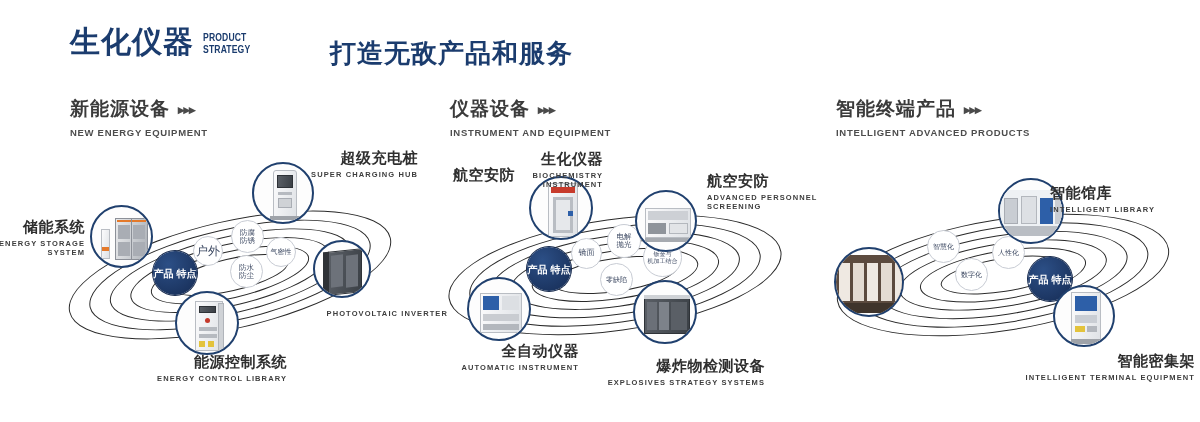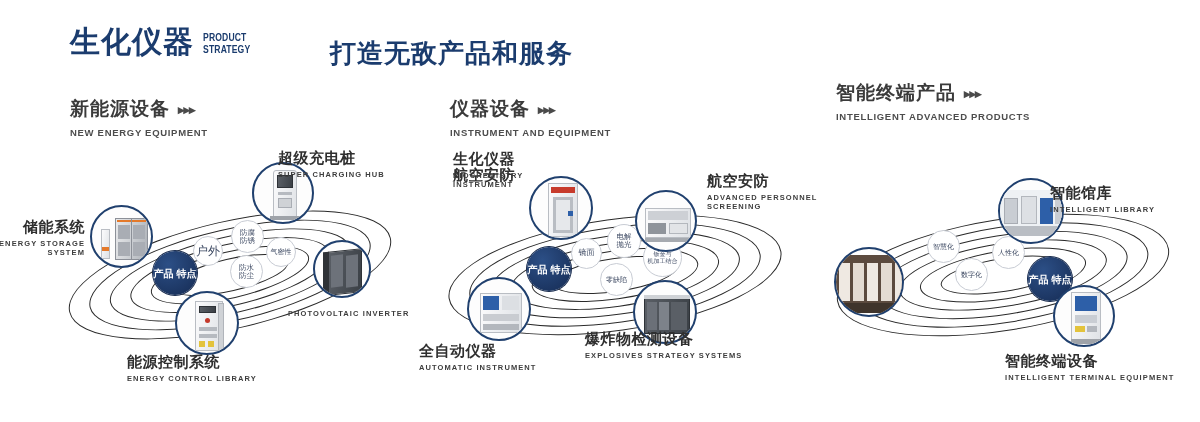--- a/index.html
+++ b/index.html
@@ -25,21 +25,21 @@
   }
   
   .section-head { position:absolute; }
   .sh-cn { font-size:19px; font-weight:bold; color:#3b3b3b; letter-spacing:1px;
            display:inline-block; vertical-align:middle; }
   .sh-arrows { display:inline-block; vertical-align:middle; margin-left:8px;
                color:#4a4a4a; font-size:13px; letter-spacing:-1px; font-weight:bold; }
   .sh-en { font-size:9.5px; color:#4d4d4d; letter-spacing:0.7px; margin-top:5px; font-weight:bold; }
   #sh1 { left:70px; top:96px; }
   #sh2 { left:450px; top:96px; }
-  #sh3 { left:836px; top:80px; }
+  #sh3 { left:836px; top:96px; }
   
   .cluster { position:absolute; }
   #cluster1 { left:30px;  top:150px; width:400px; height:250px; }
   #cluster2 { left:415px; top:150px; width:400px; height:250px; }
   #cluster3 { left:805px; top:150px; width:395px; height:250px; }
   .rings { position:absolute; inset:0; }
   .ring {
     position:absolute; border-radius:50%; border:1px solid #2a2a2a;
     left:50%; top:50%; transform:translate(-50%,-50%) rotate(-13deg);
   }
@@ -70,21 +70,21 @@
     position:absolute; border-radius:50%;
     background:radial-gradient(circle at 35% 30%, #2c4f86 0%, #1b3460 75%);
     display:flex; align-items:center; justify-content:center; text-align:center;
     color:#ffffff; font-weight:bold; line-height:1.1; box-shadow:0 0 0 1px #16294c;
   }
   
   .lab { position:absolute; }
   .lab-cn { font-size:15px; font-weight:bold; color:#2f2f2f; letter-spacing:0.5px; white-space:nowrap; }
   .lab-en { font-size:7.5px; color:#3d3d3d; letter-spacing:1.1px; margin-top:2px; font-weight:bold; white-space:nowrap; }
   .ta-r { text-align:right; }
-  .ta-c { text-align:left; }
+  .ta-c { text-align:right; }
   .lab-cn.blue { color:#1b3c6e; }
 </style>
 </head>
 <body>
 
 <div id="header">
   <div class="hdr-row">
     <div id="title-cn">生化仪器</div>
     <div id="title-en">PRODUCT
 STRATEGY</div>
@@ -295,21 +295,21 @@
 
   <div class="node" style="left:218px; top:130px; width:64px; height:64px;">
     <div class="node-inner">
       <div class="dev dk" style="left:9px; top:16px; width:46px; height:36px;"></div>
       <div class="dev" style="left:12px; top:20px; width:10px; height:28px; background:#6b7078;"></div>
       <div class="dev" style="left:24px; top:20px; width:10px; height:28px; background:#7d828a;"></div>
       <div class="dev" style="left:36px; top:20px; width:16px; height:28px; background:#5a5f66;"></div>
       <div class="dev" style="left:9px; top:13px; width:46px; height:4px; background:#cfd2d6;"></div>
     </div>
   </div>
-  <div class="lab ta-c" style="left:170px; top:180px; width:180px;">
+  <div class="lab ta-c" style="left:170px; top:207px; width:180px;">
     <div class="lab-cn">爆炸物检测设备</div>
     <div class="lab-en">EXPLOSIVES STRATEGY SYSTEMS</div>
   </div>
 </div>
 
 <div class="cluster" id="cluster3">
   <div class="rings">
     <div class="ring" style="width:336px;height:112px;"></div>
     <div class="ring" style="width:294px;height:96px;"></div>
     <div class="ring" style="width:252px;height:80px;"></div>
@@ -371,16 +371,16 @@
     <div class="node-inner">
       <div class="dev lt" style="left:16px; top:5px; width:30px; height:52px;"></div>
       <div class="dev" style="left:20px; top:9px; width:22px; height:15px; background:#2d5fa8;"></div>
       <div class="dev" style="left:20px; top:28px; width:22px; height:8px; background:#c9cdd3;"></div>
       <div class="dev" style="left:20px; top:39px; width:10px; height:6px; background:#e3c33c;"></div>
       <div class="dev" style="left:32px; top:39px; width:10px; height:6px; background:#b3b7bd;"></div>
       <div class="dev" style="left:16px; top:52px; width:30px; height:5px; background:#9fa3a9;"></div>
     </div>
   </div>
   <div class="lab ta-c" style="left:200px; top:202px; width:190px;">
-    <div class="lab-cn">智能终端设备</div>
+    <div class="lab-cn">智能密集架</div>
     <div class="lab-en">INTELLIGENT TERMINAL EQUIPMENT</div>
   </div>
 </div>
 
 </body></html>

